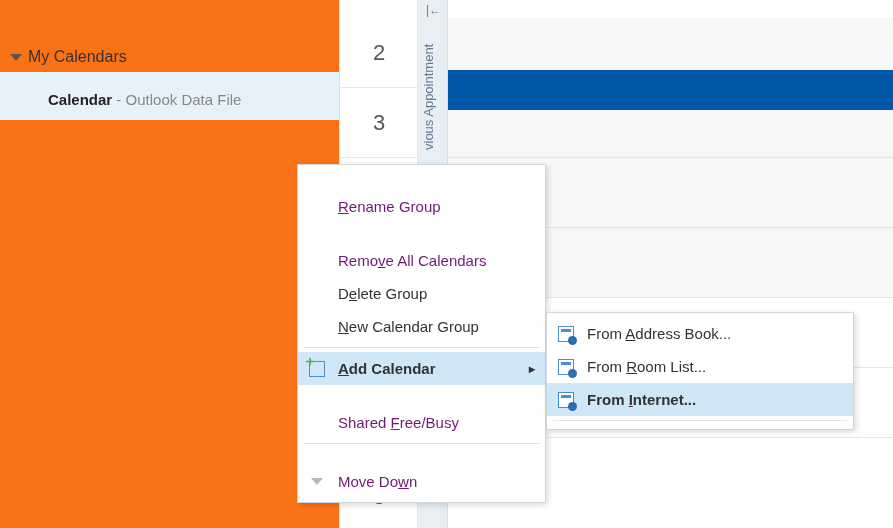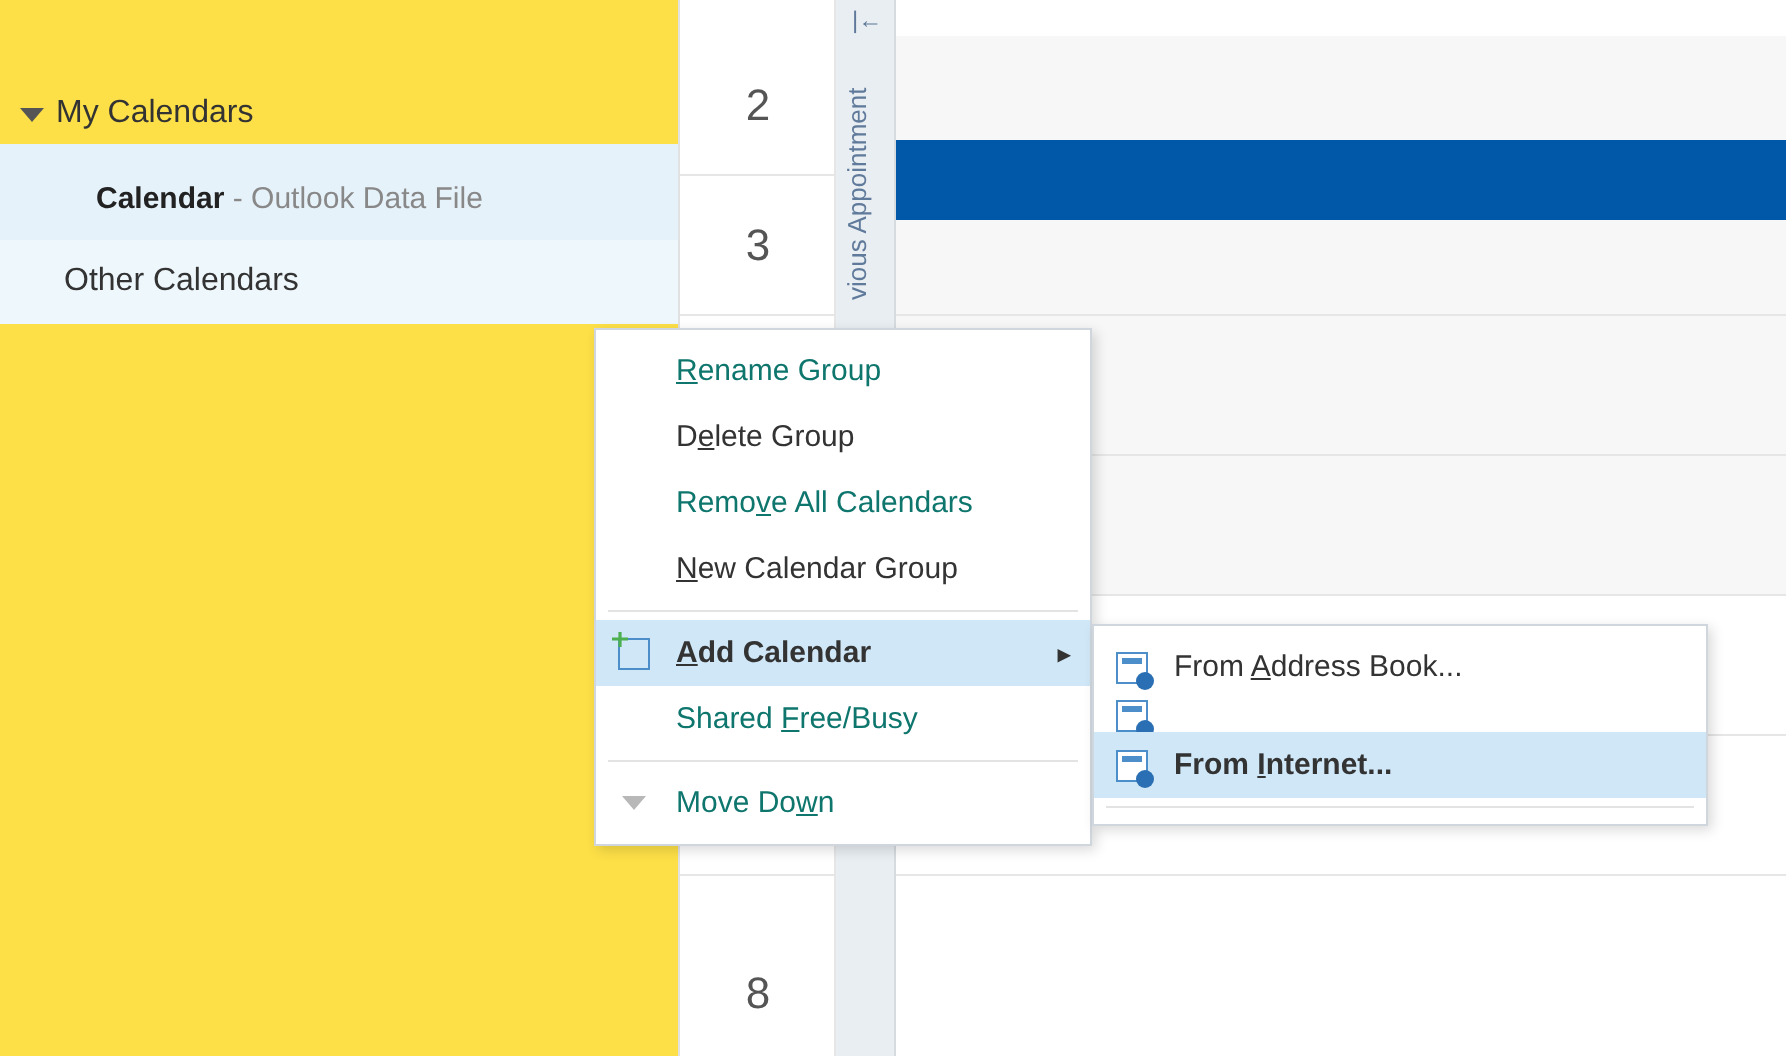--- a/index.html
+++ b/index.html
@@ -17,21 +17,21 @@
     display: flex;
     width: 100%; height: 100%;
   }
 
   
   .sidebar {
     width: 340px;
     height: 100%;
     border-right: 1px solid #e1e1e1;
     padding-top: 42px;
-    background: #fde047;
+    background: #f97316;
   }
   .sidebar-header {
     display: flex;
     align-items: center;
     padding: 6px 10px 6px 10px;
     font-size: 16px;
     color: #333;
     cursor: pointer;
   }
   .sidebar-header .tri {
@@ -125,21 +125,21 @@
     color: #333;
   }
   .ctx-item {
     display: flex;
     align-items: center;
     padding: 8px 28px 8px 40px;
     position: relative;
     cursor: pointer;
     white-space: nowrap;
   }
-  .ctx-item.disabled { color: #0f766e; cursor: default; }
+  .ctx-item.disabled { color: #701a75; cursor: default; margin-top: 21px; }
   .ctx-item.hover:not(.disabled) { background: #cfe7f7; font-weight: bold; }
   .ctx-item.sub::after {
     content: "▸";
     position: absolute;
     right: 10px;
     color: inherit;
     font-size: 12px;
   }
   .ctx-item .sm-icon {
     position: absolute;
@@ -175,23 +175,20 @@
   <div class="sidebar">
     <div class="sidebar-header">
       <span class="tri"></span>
       <span>My Calendars</span>
     </div>
 
     <div class="cal-item selected">
       <span class="cal-name">Calendar</span><span class="cal-sub"> - Outlook Data File</span>
     </div>
 
-    <div class="cal-group">
-      <span>Other Calendars</span>
-    </div>
   </div>
 
   <div class="schedule">
     <div class="hour-col">
       <div class="hour-cell" style="top:18px">
           <span>2</span>
         </div>
       <div class="hour-cell" style="top:88px">
           <span>3</span>
         </div>
@@ -225,25 +222,25 @@
     <div class="timeslot-row" style="top:462px"></div>
 
     <div class="event-block" style="top:70px"></div>
   </div>
 </div>
 
 <div class="ctx-menu" style="left:297px; top:164px; width:249px;">
   <div class="ctx-item disabled">
     <span><span></span><span class="ul">R</span><span>ename Group</span></span>
   </div>
+  <div class="ctx-item disabled">
+    <span><span>Remo</span><span class="ul">v</span><span>e All Calendars</span></span>
+  </div>
   <div class="ctx-item">
     <span><span>D</span><span class="ul">e</span><span>lete Group</span></span>
-  </div>
-  <div class="ctx-item disabled">
-    <span><span>Remo</span><span class="ul">v</span><span>e All Calendars</span></span>
   </div>
   <div class="ctx-item">
     <span><span></span><span class="ul">N</span><span>ew Calendar Group</span></span>
   </div>
   <div class="ctx-sep"></div>
   <div class="ctx-item sub hover">
     <span class="sm-icon">
         <span class="icon-cal-add"></span>
       </span>
     <span><span></span><span class="ul">A</span><span>dd Calendar</span></span>
@@ -268,20 +265,21 @@
         </span>
       </span>
     <span><span>From </span><span class="ul">A</span><span>ddress Book...</span></span>
   </div>
   <div class="ctx-item">
     <span class="sm-icon">
         <span class="icon-cal">
           <span class="badge-br badge-rl"></span>
         </span>
       </span>
+    <span><span>From </span><span class="ul">R</span><span>oom List...</span></span>
   </div>
   <div class="ctx-item hover">
     <span class="sm-icon">
         <span class="icon-cal">
           <span class="badge-br badge-net"></span>
         </span>
       </span>
     <span><span>From </span><span class="ul">I</span><span>nternet...</span></span>
   </div>
   <div class="ctx-sep"></div>

